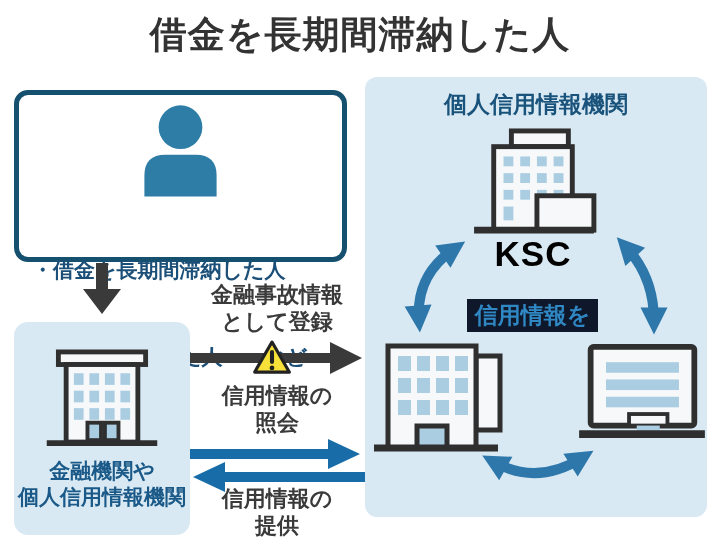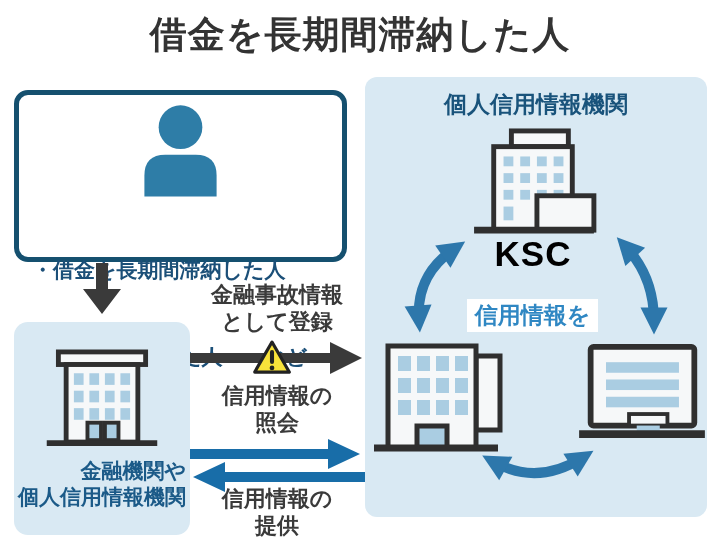--- a/index.html
+++ b/index.html
@@ -13,21 +13,21 @@
   .person-box{left:14px;top:90px;width:333px;height:172px;background:#ffffff;
               border:5px solid #15506f;border-radius:14px;box-sizing:border-box;
               display:flex;flex-direction:column;align-items:center;}
   .person-icon-wrap{margin-top:8px;height:94px;}
   .person-bullets{align-self:flex-start;padding-left:13px;font-size:21px;font-weight:700;
                   color:#1b4f78;line-height:29px;white-space:pre;}
   
   .bank-box{left:14px;top:322px;width:176px;height:213px;background:#d9e9f3;border-radius:14px;
             display:flex;flex-direction:column;align-items:center;}
   .bank-icon-wrap{margin-top:24px;}
-  .bank-label{margin-top:6px;text-align:right;font-size:21px;font-weight:700;color:#1b5a88;
+  .bank-label{margin-top:6px;text-align:center;font-size:21px;font-weight:700;color:#1b5a88;
               line-height:26px;}
   
   .down-arrow{left:82px;top:263px;}
   
   .flow-text{width:176px;text-align:center;font-size:22px;font-weight:700;color:#3a3a3a;
              line-height:27px;}
   .register-text{left:189px;top:281px;}
   .inquiry-text{left:189px;top:382px;}
   .provide-text{left:189px;top:485px;}
   .register-arrow{left:190px;top:340px;}
@@ -42,21 +42,21 @@
   .agency-label{text-align:center;font-size:35px;font-weight:800;color:#000000;letter-spacing:1px;}
   .ksc-label{left:98px;top:157px;width:140px;}
   .jicc-icon{left:5px;top:263px;}
   .jicc-label{left:5px;top:376px;width:140px;}
   .cic-icon{left:212px;top:266px;}
   .cic-label{left:212px;top:358px;width:130px;}
   .arrow-ksc-jicc{left:23px;top:154px;}
   .arrow-ksc-cic{left:233px;top:154px;}
   .arrow-jicc-cic{left:115px;top:363px;}
   .share-text{left:85px;top:222px;width:165px;text-align:center;line-height:31px;}
-  .share-line{display:inline-block;background:#ffffff;color:#2f87c3;font-size:23px;font-weight:800;
+  .share-line{display:inline-block;background:#0f172a;color:#2f87c3;font-size:23px;font-weight:800;
               padding:1px 8px;}
 </style>
 </head>
 <body>
 
 <div class="canvas">
 
   <div class="abs main-title">借金を長期間滞納した人</div>
 
   <div class="abs person-box">

